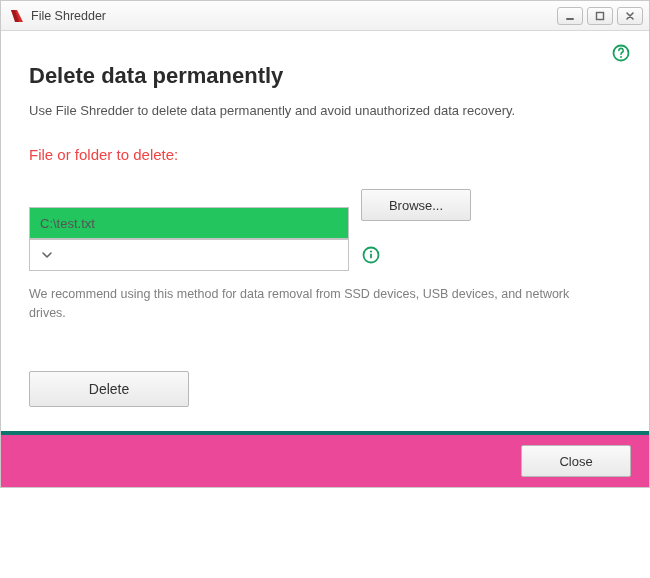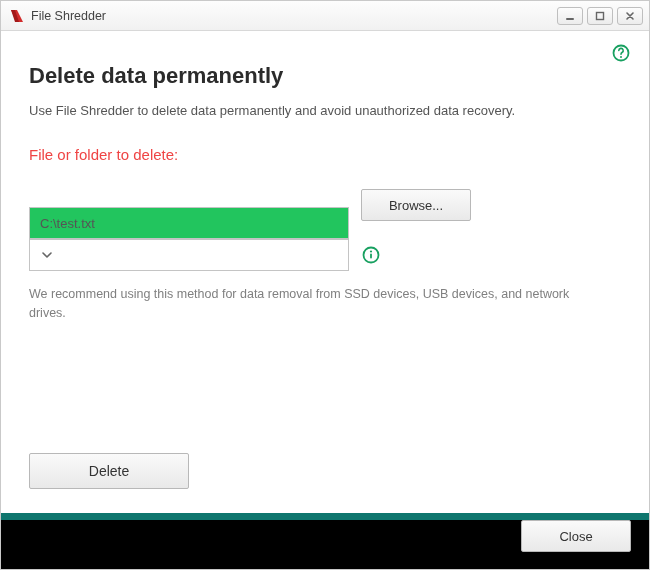--- a/index.html
+++ b/index.html
@@ -7,21 +7,21 @@
   body {
     font-family: "Segoe UI", Tahoma, sans-serif;
     background: #ffffff;
     width: 650px;
     height: 578px;
     overflow: hidden;
     color: #333;
   }
   .window {
     width: 650px;
-    height: 570px;
+    height: 488px;
     border: 1px solid #c9c9c9;
     background: #ffffff;
     display: flex;
     flex-direction: column;
   }
   .titlebar {
     height: 30px;
     border-bottom: 1px solid #d8d8d8;
     display: flex;
     align-items: center;
@@ -132,24 +132,24 @@
     margin-top: auto;
     padding-bottom: 14px;
   }
   .btn.delete {
     width: 160px;
     height: 36px;
     font-size: 14px;
   }
   .footer {
     height: 56px;
-    border-top: 7px solid #0f766e;
-    background: #000000;
-    display: flex;
-    align-items: flex-start;
+    border-top: 4px solid #0f766e;
+    background: #ec4899;
+    display: flex;
+    align-items: center;
     justify-content: flex-end;
     padding: 0 18px;
   }
   .btn.close {
     width: 110px;
     height: 32px;
   }
 </style>
 </head>
 <body>

